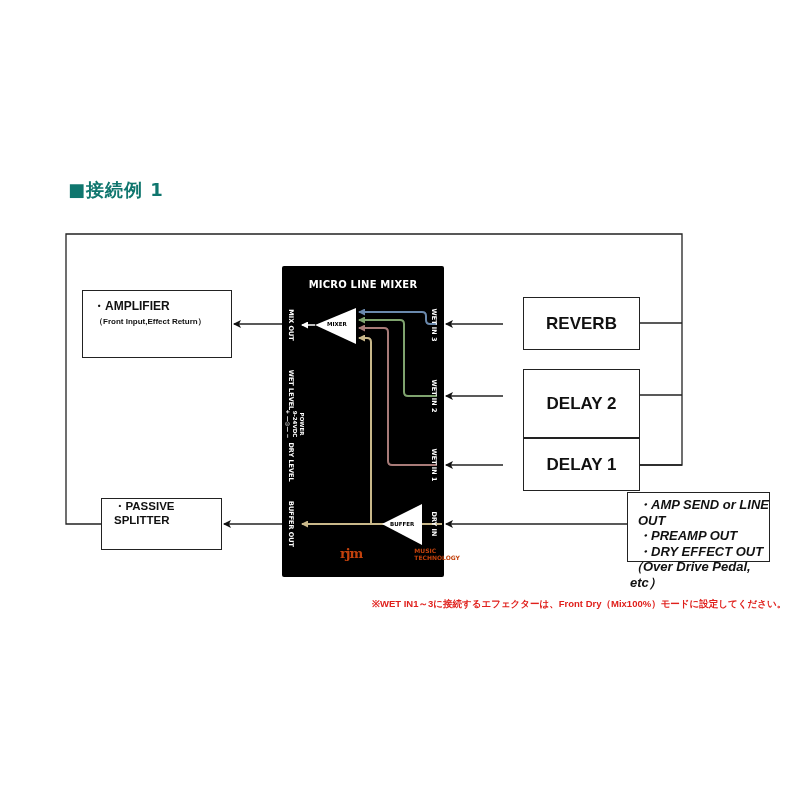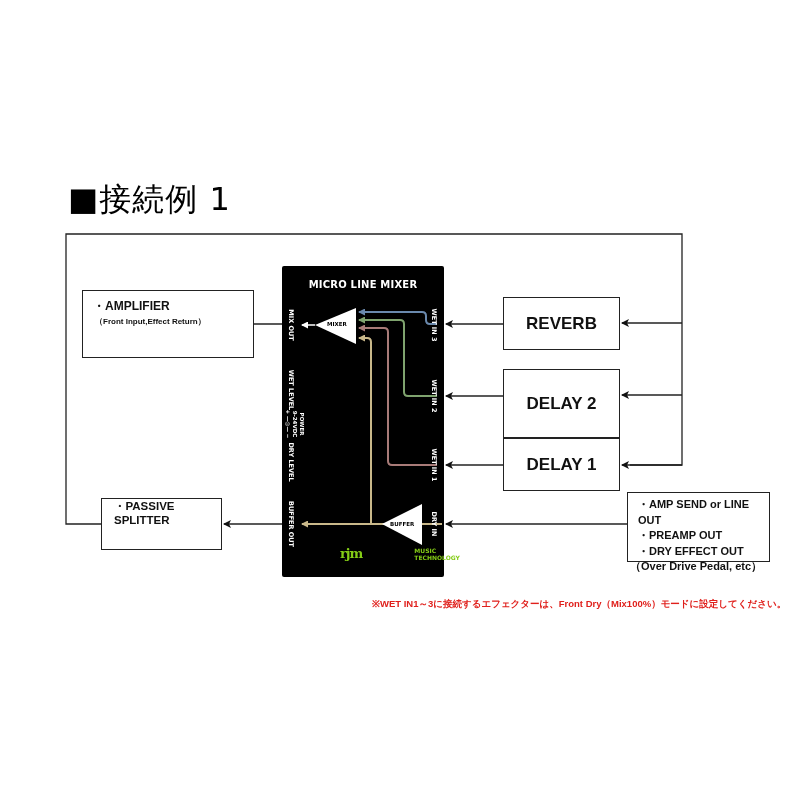--- a/index.html
+++ b/index.html
@@ -1,34 +1,34 @@
 <!DOCTYPE html>
 <html><head>
 <meta charset="utf-8">
 <style>
   html, body { margin: 0; padding: 0; background: #ffffff; }
   body { width: 800px; height: 800px; position: relative; overflow: hidden; font-family: "DejaVu Sans", "Liberation Sans", sans-serif; color: #111; }
-  .title { position: absolute; left: 68px; top: 178px; font-size: 32px; font-weight: normal; letter-spacing: 1px; color: #000000; }
+  .title { position: absolute; left: 68px; top: 178px; font-size: 18px; font-weight: bold; letter-spacing: 1px; color: #0f766e; }
   svg.wires { position: absolute; left: 0; top: 0; }
   .box { position: absolute; border: 1.5px solid #222; background: #fff; box-sizing: border-box; }
-  .fx { display: flex; align-items: center; justify-content: center; font-weight: bold; font-size: 17px; font-family: "Liberation Sans", sans-serif; }
-  .amp-box { left: 82px; top: 290px; width: 172px; height: 68px; padding: 7px 0 0 10px; font-family: "Liberation Sans", sans-serif; }
+  .fx { display: flex; align-items: center; justify-content: center; font-weight: bold; font-size: 17px; font-family: "Liberation Sans", sans-serif; margin-left: 20px; }
+  .amp-box { left: 82px; top: 290px; width: 150px; height: 68px; padding: 7px 0 0 10px; font-family: "Liberation Sans", sans-serif; }
   .amp-box .l1 { font-size: 12px; font-weight: bold; }
   .amp-box .l2 { font-size: 8px; font-weight: bold; margin: 1px 0 4px 2px; }
   .amp-box .l3 { font-size: 12px; font-weight: bold; }
   .split-box { left: 101px; top: 498px; width: 121px; height: 52px; display: flex; align-items: flex-start; padding-left: 12px; font-size: 11.5px; font-weight: bold; font-family: "Liberation Sans", sans-serif; }
-  .src-box { left: 627px; top: 492px; width: 143px; height: 70px; padding: 4px 0 1px 10px; font-family: "Liberation Sans", sans-serif; font-size: 11px; font-weight: bold; line-height: 15.5px; }
+  .src-box { left: 627px; top: 492px; width: 143px; height: 70px; padding: 4px 0 1px 10px; font-family: "Liberation Sans", sans-serif; font-size: 13px; font-weight: bold; line-height: 15.5px; font-style: italic; }
   .device { position: absolute; left: 282px; top: 266px; width: 162px; height: 311px; background: #000; border-radius: 2px; }
   .dev-title { position: absolute; left: 0; width: 100%; top: 13px; text-align: center; color: #fff; font-size: 10px; font-weight: bold; font-family: "DejaVu Sans", sans-serif; letter-spacing: 0.2px; }
   .vlabel { position: absolute; color: #fff; font-size: 6.5px; font-weight: bold; white-space: nowrap; font-family: "DejaVu Sans", sans-serif; transform-origin: center center; }
   .vl-left { transform: translate(-50%, -50%) rotate(90deg); }
   .vl-right { transform: translate(-50%, -50%) rotate(90deg); }
   .power { position: absolute; color: #fff; font-size: 5.5px; font-weight: bold; text-align: center; line-height: 7px; font-family: "DejaVu Sans", sans-serif; transform: translate(-50%, -50%) rotate(90deg); white-space: nowrap; }
   .mixer-label, .buffer-label { position: absolute; font-size: 5.5px; font-weight: bold; color: #000; font-family: "DejaVu Sans", sans-serif; }
-  .logo { position: absolute; left: 58px; top: 280px; display: flex; align-items: center; color: #84cc16; gap: 48px; }
+  .logo { position: absolute; left: 58px; top: 280px; display: flex; align-items: center; color: #c2410c; gap: 48px; }
   .logo-mark { font-size: 13px; font-weight: bold; font-family: "DejaVu Serif", serif; letter-spacing: -1px; margin-right: 4px; }
   .logo-text { font-size: 6px; font-weight: bold; line-height: 7px; font-family: "DejaVu Sans", sans-serif; }
   .note { position: absolute; left: 372px; top: 597px; color: #e0201c; font-size: 9.5px; font-weight: bold; font-family: "Liberation Sans", sans-serif; white-space: nowrap; }
 </style>
 </head>
 <body>
 
 <div class="title">■接続例 1</div>
 
 <svg class="wires" width="800" height="800">

